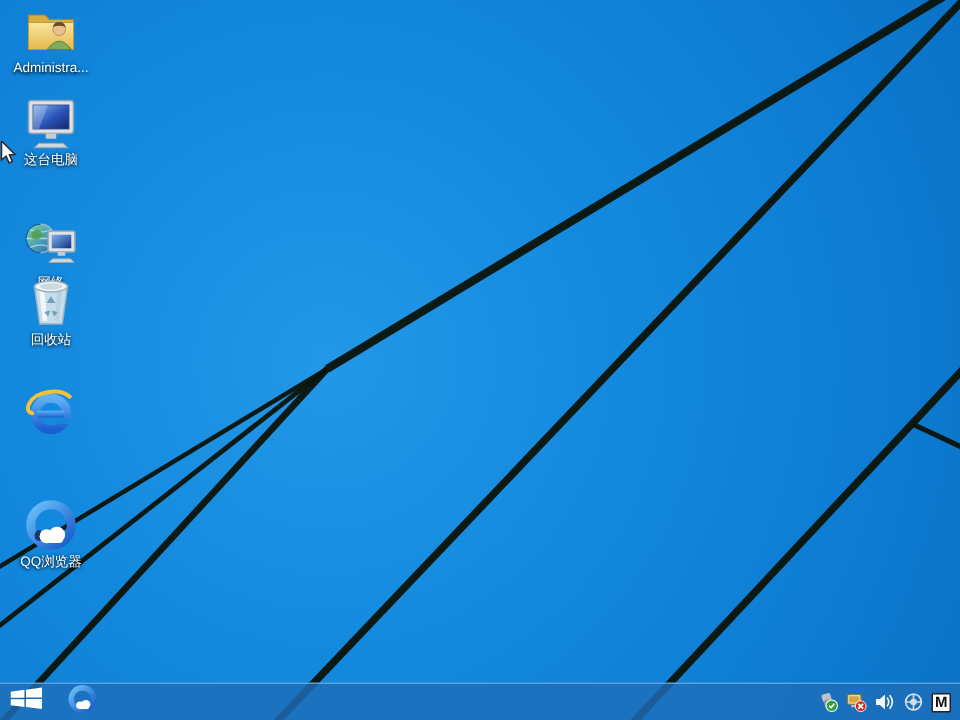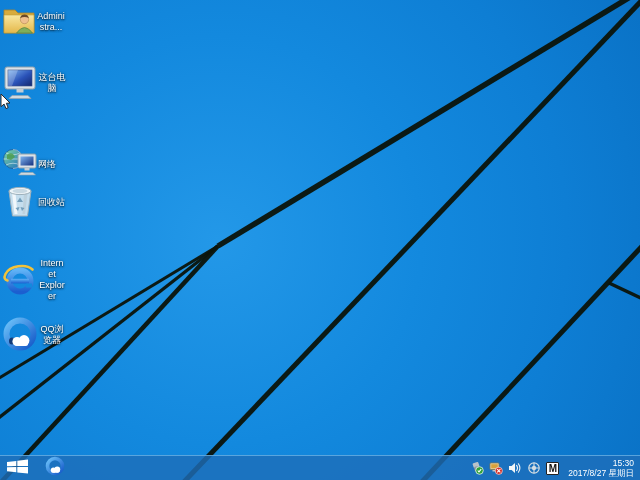--- a/index.html
+++ b/index.html
@@ -2,21 +2,21 @@
 <html><head>
 <meta charset="utf-8">
 <style>
   html,body{margin:0;padding:0;}
   body{width:640px;height:480px;overflow:hidden;position:relative;
        font-family:"Liberation Sans","DejaVu Sans",sans-serif;}
   .desktop{position:absolute;inset:0;
     background:radial-gradient(circle at 34% 50%, #2398e8 0%, #1389de 42%, #0e7ed4 72%, #0a72c6 100%);}
   .lines-svg{position:absolute;left:0;top:0;}
   .icon-col .desk-item{position:absolute;left:2px;width:64px;display:flex;
-    flex-direction:row;align-items:center;cursor:default;}
+    flex-direction:column;align-items:center;cursor:default;}
   .desk-item .ic{width:36px;height:36px;display:flex;align-items:center;justify-content:center;}
   .desk-item .lbl{margin-top:1px;font-size:9px;line-height:11px;color:#fff;text-align:center;
     text-shadow:0 1px 2px rgba(0,0,0,.85), 0 0 3px rgba(0,0,0,.5);max-width:62px;word-break:break-word;}
   .cursor{position:absolute;left:0px;top:94px;z-index:50;}
   .taskbar{position:absolute;left:0;bottom:0;width:640px;height:25px;
     background:rgba(30,110,185,.80);border-top:1px solid rgba(140,205,245,.55);
     display:flex;align-items:center;z-index:40;box-sizing:border-box;}
   .tb-btn{height:25px;display:flex;align-items:center;justify-content:center;}
   .start-btn{width:34px;}
   .qq-tb{width:30px;margin-left:6px;}
@@ -132,24 +132,23 @@
             <stop offset="0" stop-color="#5fb2f6"></stop>
                 <stop offset="1" stop-color="#1b5fd0"></stop>
               </linearGradient>
             </defs>
           <circle cx="18" cy="19" r="10.5" fill="none" stroke="url(#gie)" stroke-width="6"></circle>
           <rect x="9" y="16.8" width="18" height="4.6" fill="url(#gie)"></rect>
           <rect x="24" y="21.5" width="6" height="4" fill="#1389de"></rect>
           <path d="M3.5 12 C8 3.5 24 1.5 30.5 7.5 M3.5 12 C1.5 16 3 18 5.5 18.5" fill="none" stroke="#f3c23a" stroke-width="2.6" stroke-linecap="round"></path>
         </svg>
       </span>
-      <span class="lbl">Internet Explorer</span>
-    </div>
-
-    <div class="desk-item" style="top:316px">
+    </div>
+
+    <div class="desk-item" style="top:332px">
       <span class="ic">
         <svg width="36" height="36" viewBox="0 0 36 36">
           <defs>
               <linearGradient id="gqq" x1="0" y1="0" x2="1" y2="1">
             <stop offset="0" stop-color="#6cc2fa"></stop>
                 <stop offset="1" stop-color="#1458c8"></stop>
               </linearGradient>
             </defs>
           <circle cx="18" cy="18" r="13.5" fill="none" stroke="url(#gqq)" stroke-width="6"></circle>
           <ellipse cx="10" cy="25" rx="3" ry="3.6" fill="#123a78"></ellipse>
@@ -236,18 +235,14 @@
     <span class="tray-ic">
       <svg width="14" height="14" viewBox="0 0 14 14">
         <circle cx="7" cy="7" r="5.2" fill="none" stroke="#d4dde2" stroke-width="1.2"></circle>
         <path d="M1.8 7 h10.4 M7 1.8 v10.4" stroke="#d4dde2" stroke-width="1.1"></path>
         <circle cx="7" cy="7" r="2.2" fill="#d4dde2"></circle>
       </svg>
     </span>
 
     <span class="ime-box">M</span>
 
-    <div class="clock">
-      <span>15:30</span>
-      <span>2017/8/27 星期日</span>
-    </div>
   </div>
 </div>
 
 </body></html>

